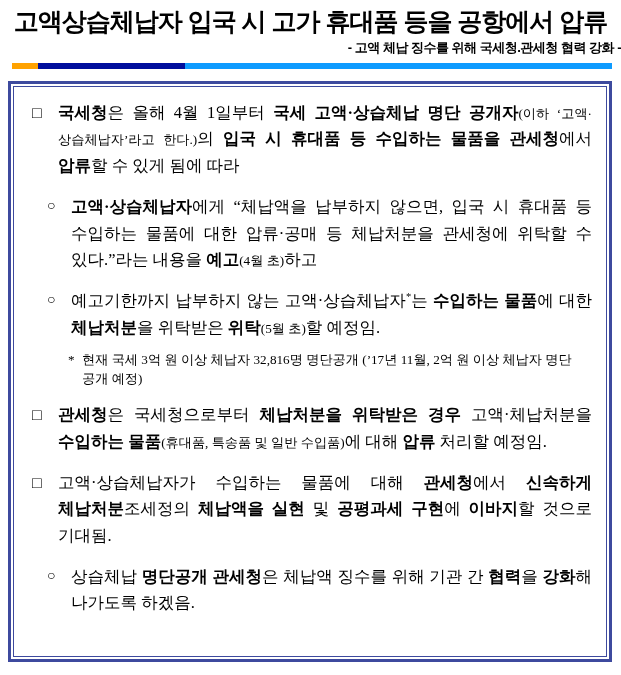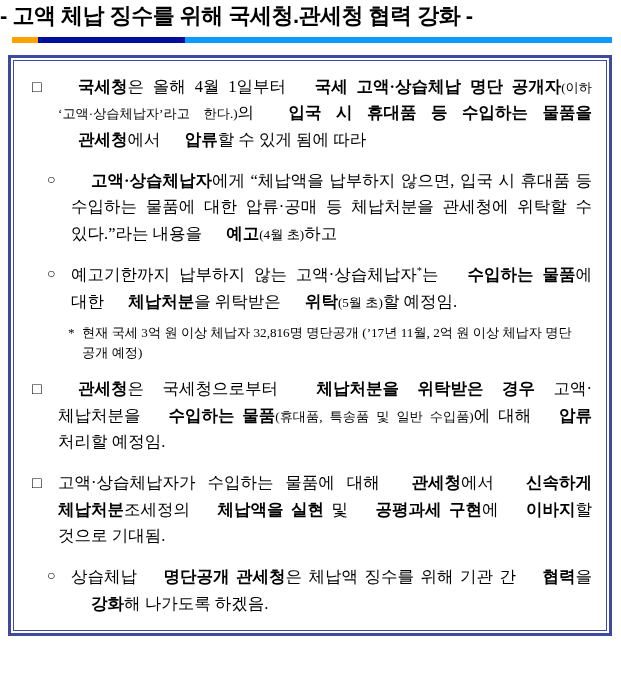--- a/index.html
+++ b/index.html
@@ -6,21 +6,21 @@
   body{width:621px;font-family:"Liberation Serif", serif;color:#000;}
   .page{position:relative;width:621px;height:675px;overflow:hidden;box-sizing:border-box;}
 
   .title{
     font-family:"Liberation Sans", sans-serif;
     font-size:25px;font-weight:800;text-align:center;
     letter-spacing:-1px;margin:5px 2px 0 2px;line-height:1.3;
   }
   .subtitle{
     font-family:"Liberation Sans", sans-serif;
-    font-size:22px;font-weight:700;text-align:left;
+    font-size:13px;font-weight:700;text-align:right;
     letter-spacing:-0.5px;margin:2px 0 0 0;line-height:1.25;
   }
   .bar{display:flex;height:6px;margin:7px 9px 0 12px;}
   .seg{display:block;height:100%;}
   .seg-orange{width:26px;}
   .seg-navy{width:147px;}
   .seg-blue{flex:1;}
 
   .box-outer{
     margin:12px 9px 0 8px;height:581px;box-sizing:border-box;
@@ -41,28 +41,29 @@
   .p-sq .mk{font-size:16px;}
   .p-ci{margin:0 2px 14px 21px;padding-left:26px;}
   .p-ci .mk{font-size:14px;top:1px;}
   .p-fn{
     margin:-6px 2px 13px 44px;padding-left:14px;
     font-size:13.2px;line-height:1.5;text-align:left;
   }
   .p-fn .mk{font-size:13.2px;left:0;}
   .para:last-child{margin-bottom:0;}
 
-  .r-b{font-weight:700;margin-left:20px;}
+  .r-b{font-weight:700;}
   .r-s{font-size:13.2px;}
   .r-sup{vertical-align:super;font-size:10.5px;line-height:0;}
 </style>
 </head>
 <body>
 
 <div class="page">
+  <div class="title">고액상습체납자 입국 시 고가 휴대품 등을 공항에서 압류</div>
   <div class="subtitle">- 고액 체납 징수를 위해 국세청.관세청 협력 강화 -</div>
   <div class="bar">
     <span class="seg seg-orange" style="background: rgb(255, 162, 0);"></span>
     <span class="seg seg-navy" style="background: rgb(0, 14, 156);"></span>
     <span class="seg seg-blue" style="background: rgb(14, 155, 255);"></span>
   </div>
   <div class="box-outer" style="border-color: rgb(61, 74, 158);">
     <div class="box-inner" style="border-color: rgb(61, 74, 158);">
         <div class="para p-sq"><span class="mk">□</span><span class="r-b">국세청</span><span>은 올해 4월 1일부터 </span><span class="r-b">국세 고액·상습체납 명단 공개자</span><span class="r-s">(이하 ‘고액·상습체납자’라고 한다.)</span><span>의 </span><span class="r-b">입국 시 휴대품 등 수입하는 물품을</span><span> </span><span class="r-b">관세청</span><span>에서 </span><span class="r-b">압류</span><span>할 수 있게 됨에 따라</span></div>
         <div class="para p-ci"><span class="mk">○</span><span class="r-b">고액·상습체납자</span><span>에게 “체납액을 납부하지 않으면, 입국 시 휴대품 등 수입하는 물품에 대한 압류·공매 등 체납처분을 관세청에 위탁할 수 있다.”라는 내용을 </span><span class="r-b">예고</span><span class="r-s">(4월 초)</span><span>하고</span></div>

